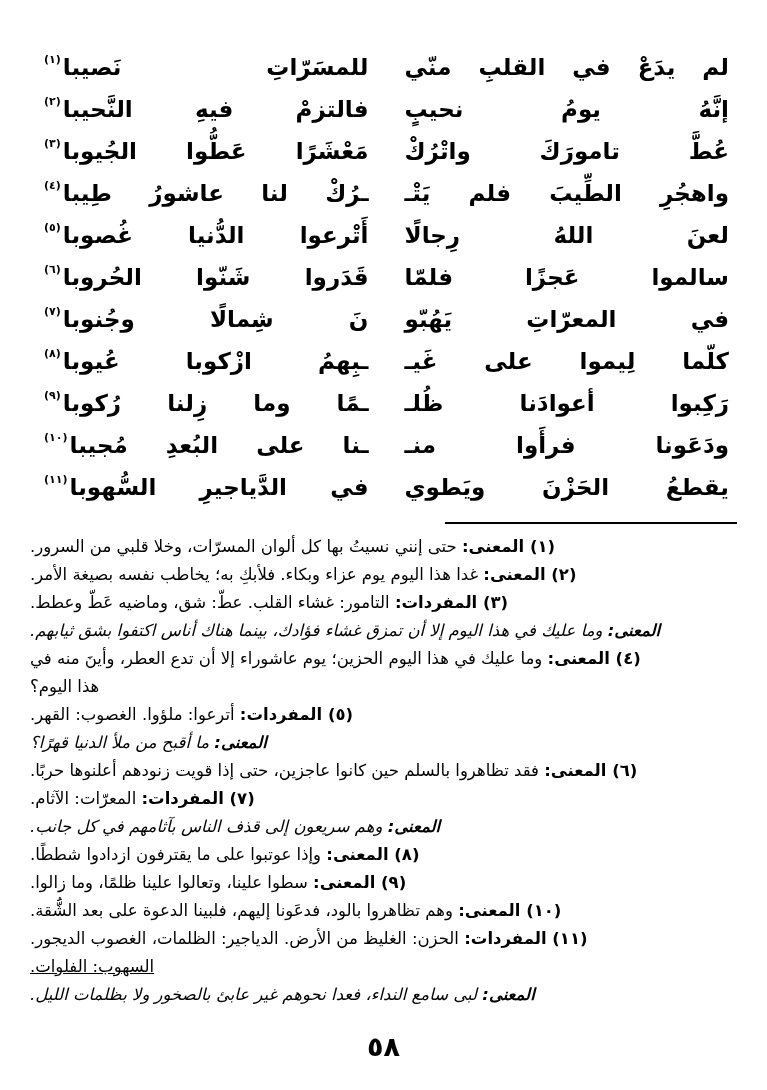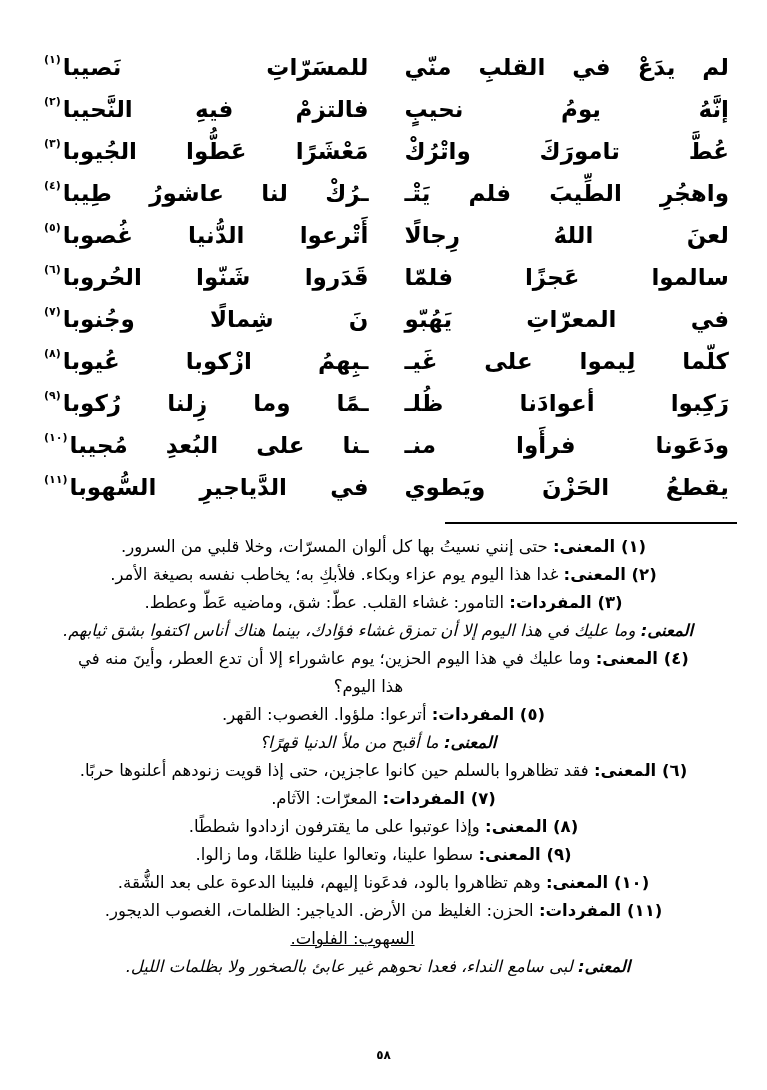--- a/index.html
+++ b/index.html
@@ -62,36 +62,36 @@
     margin-bottom: 9px;
     margin-right: 0;
     margin-left: auto;
   }
   
   .footnotes {
     font-size: 16.5px;
     line-height: 28px;
   }
   .fn-line {
-    text-align: center;
+    text-align: left;
     white-space: normal;
   }
   .fn-line .b { font-weight: bold; }
   .ind-0 { padding-right: 0; }
   .ind-1 { padding-right: 11px; font-style: italic; }
   .ind-2 { padding-right: 30px; }
   .ind-3 { padding-right: 62px; text-decoration: underline; }
   
   .page-num {
     position: absolute;
     bottom: 28px;
     left: 0;
     right: 0;
     text-align: center;
-    font-size: 12px;
+    font-size: 27px;
     font-weight: bold;
     letter-spacing: 4px;
   }
 </style>
 </head>
 <body>
 
 <div class="page">
 
   <div class="poem">
@@ -252,20 +252,21 @@
       <div class="fn-line ind-0"><span class="b">(١) المعنى:</span><span> حتى إنني نسيتُ بها كل ألوان المسرّات، وخلا قلبي من السرور.</span></div>
       <div class="fn-line ind-0"><span class="b">(٢) المعنى:</span><span> غدا هذا اليوم يوم عزاء وبكاء. فلأبكِ به؛ يخاطب نفسه بصيغة الأمر.</span></div>
       <div class="fn-line ind-0"><span class="b">(٣) المفردات:</span><span> التامور: غشاء القلب. عطّ: شق، وماضيه عَطّ وعطط.</span></div>
       <div class="fn-line ind-1"><span class="b">المعنى:</span><span> وما عليك في هذا اليوم إلا أن تمزق غشاء فؤادك، بينما هناك أناس اكتفوا بشق ثيابهم.</span></div>
       <div class="fn-line ind-0"><span class="b">(٤) المعنى:</span><span> وما عليك في هذا اليوم الحزين؛ يوم عاشوراء إلا أن تدع العطر، وأينَ منه في</span></div>
       <div class="fn-line ind-2"><span>هذا اليوم؟</span></div>
       <div class="fn-line ind-0"><span class="b">(٥) المفردات:</span><span> أترعوا: ملؤوا. الغصوب: القهر.</span></div>
       <div class="fn-line ind-1"><span class="b">المعنى:</span><span> ما أقبح من ملأ الدنيا قهرًا؟</span></div>
       <div class="fn-line ind-0"><span class="b">(٦) المعنى:</span><span> فقد تظاهروا بالسلم حين كانوا عاجزين، حتى إذا قويت زنودهم أعلنوها حربًا.</span></div>
       <div class="fn-line ind-0"><span class="b">(٧) المفردات:</span><span> المعرّات: الآثام.</span></div>
+      <div class="fn-line ind-1"><span class="b">المعنى:</span><span> وهم سريعون إلى قذف الناس بآثامهم في كل جانب.</span></div>
       <div class="fn-line ind-0"><span class="b">(٨) المعنى:</span><span> وإذا عوتبوا على ما يقترفون ازدادوا شططًا.</span></div>
       <div class="fn-line ind-0"><span class="b">(٩) المعنى:</span><span> سطوا علينا، وتعالوا علينا ظلمًا، وما زالوا.</span></div>
       <div class="fn-line ind-0"><span class="b">(١٠) المعنى:</span><span> وهم تظاهروا بالود، فدعَونا إليهم، فلبينا الدعوة على بعد الشُّقة.</span></div>
       <div class="fn-line ind-0"><span class="b">(١١) المفردات:</span><span> الحزن: الغليظ من الأرض. الدياجير: الظلمات، الغصوب الديجور.</span></div>
       <div class="fn-line ind-3"><span>السهوب: الفلوات.</span></div>
       <div class="fn-line ind-1"><span class="b">المعنى:</span><span> لبى سامع النداء، فعدا نحوهم غير عابئ بالصخور ولا بظلمات الليل.</span></div>
     </div>
 
   <div class="page-num">٥٨</div>
 

